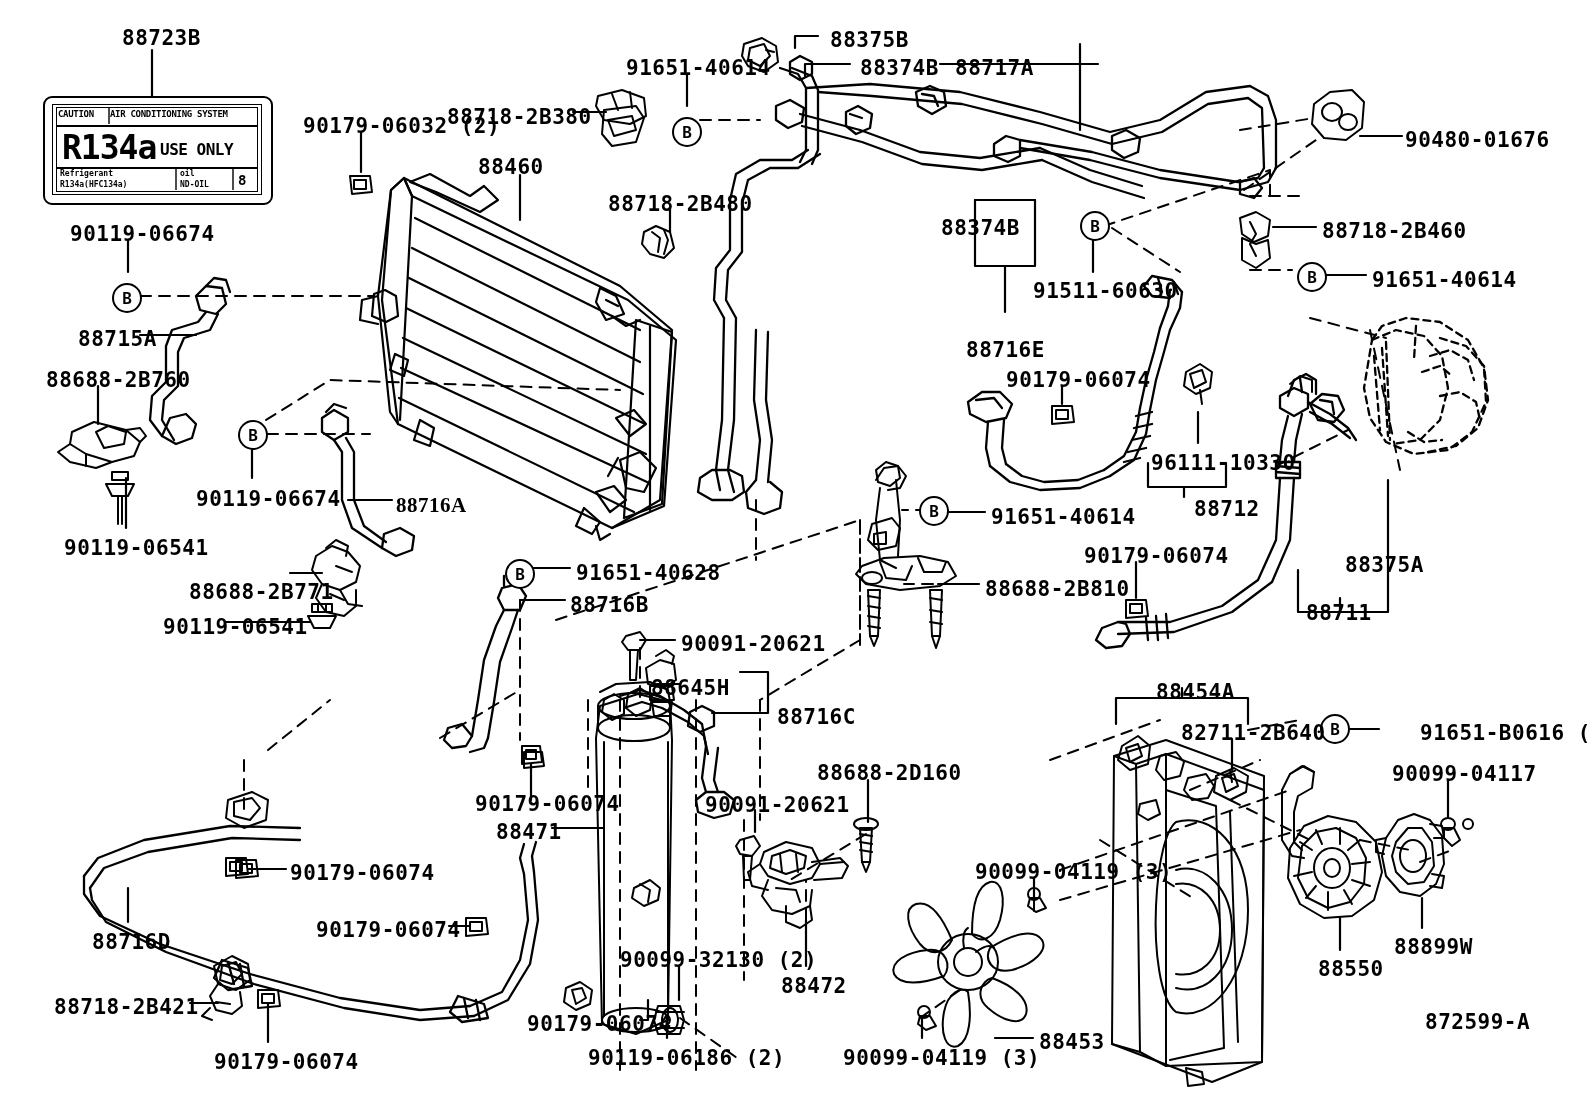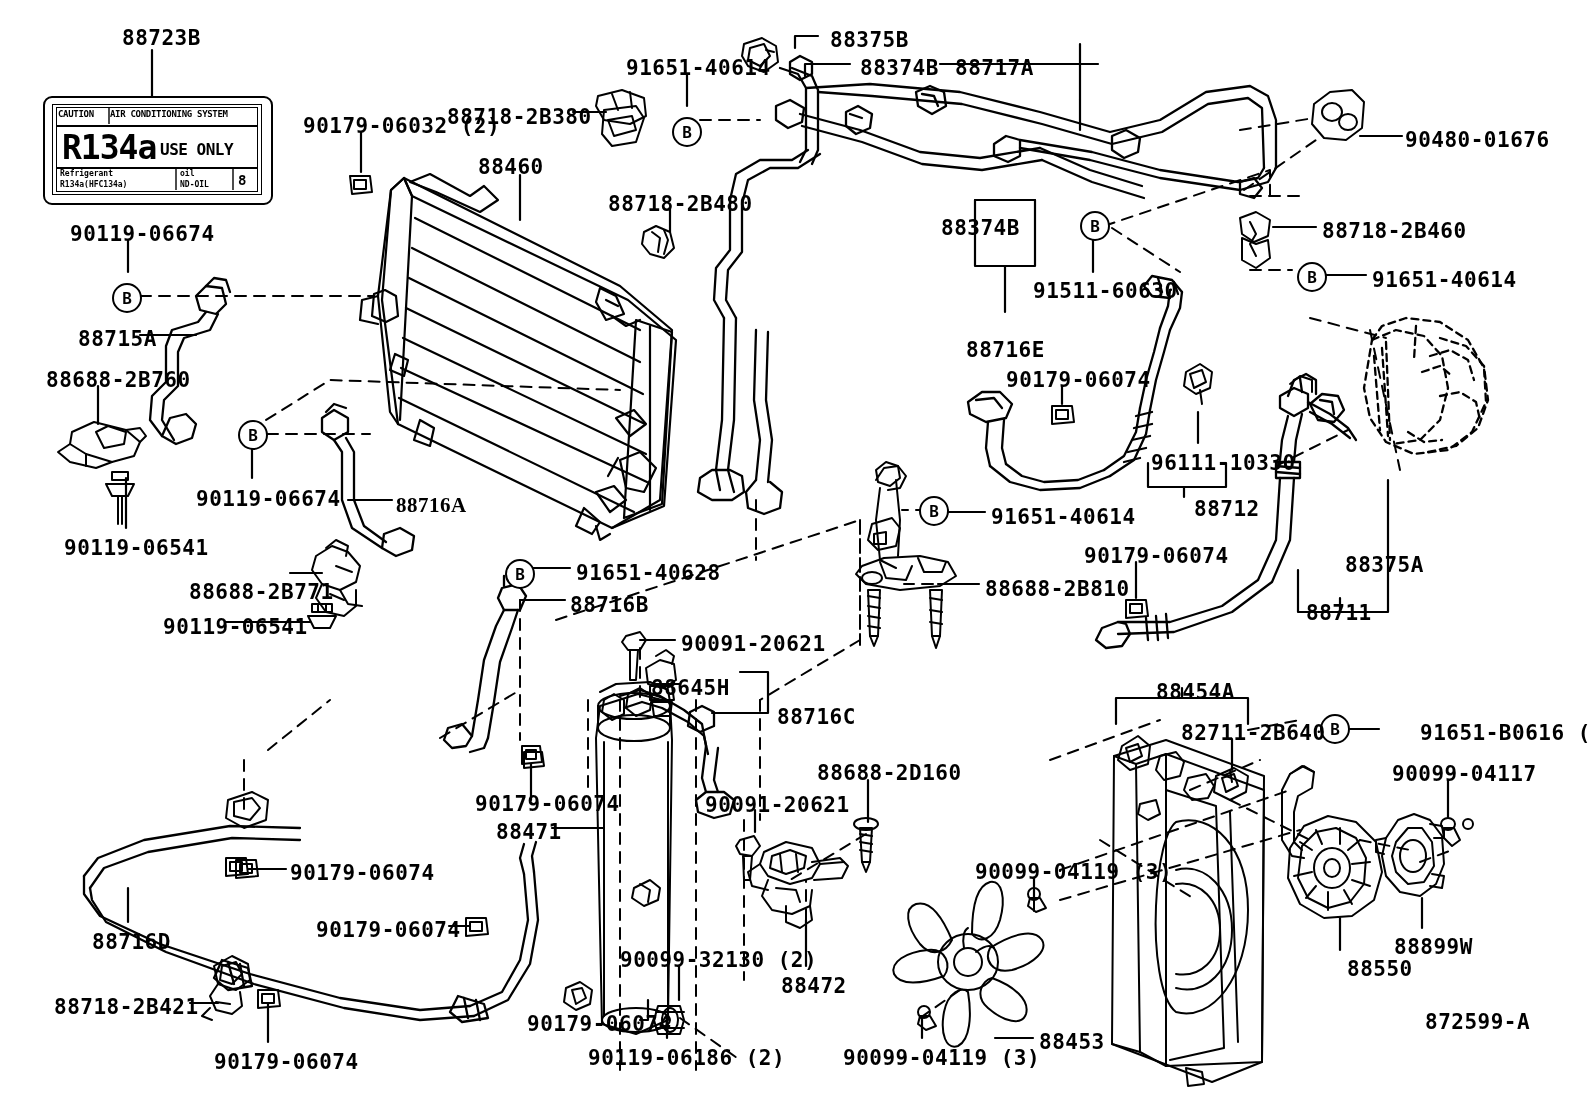--- a/index.html
+++ b/index.html
@@ -731,21 +731,21 @@
       <div class="lbl" style="left: 1385px; top: 721px; margin-left: 35px;">91651-B0616 (3)</div>
       <div class="lbl" style="left: 817px; top: 761px;">88688-2D160</div>
       <div class="lbl" style="left: 705px; top: 793px;">90091-20621</div>
       <div class="lbl" style="left: 1392px; top: 762px;">90099-04117</div>
       <div class="lbl" style="left: 475px; top: 792px;">90179-06074</div>
       <div class="lbl" style="left: 496px; top: 820px;">88471</div>
       <div class="lbl" style="left: 290px; top: 861px;">90179-06074</div>
       <div class="lbl" style="left: 975px; top: 860px;">90099-04119 (3)</div>
       <div class="lbl" style="left: 1394px; top: 935px;">88899W</div>
       <div class="lbl" style="left: 316px; top: 918px;">90179-06074</div>
-      <div class="lbl" style="left: 1318px; top: 957px; margin-left: 29px;">88550</div>
+      <div class="lbl" style="left: 1318px; top: 957px;">88550</div>
       <div class="lbl" style="left: 92px; top: 930px;">88716D</div>
       <div class="lbl" style="left: 620px; top: 948px;">90099-32130 (2)</div>
       <div class="lbl" style="left: 781px; top: 974px;">88472</div>
       <div class="lbl" style="left: 1039px; top: 1030px;">88453</div>
       <div class="lbl" style="left: 46px; top: 995px; margin-left: 8px;">88718-2B421</div>
       <div class="lbl" style="left: 527px; top: 1012px;">90179-06074</div>
       <div class="lbl" style="left: 588px; top: 1046px;">90119-06186 (2)</div>
       <div class="lbl" style="left: 843px; top: 1046px;">90099-04119 (3)</div>
       <div class="lbl" style="left: 214px; top: 1050px;">90179-06074</div>
       <div class="lbl" style="left: 1425px; top: 1010px;">872599-A</div>

